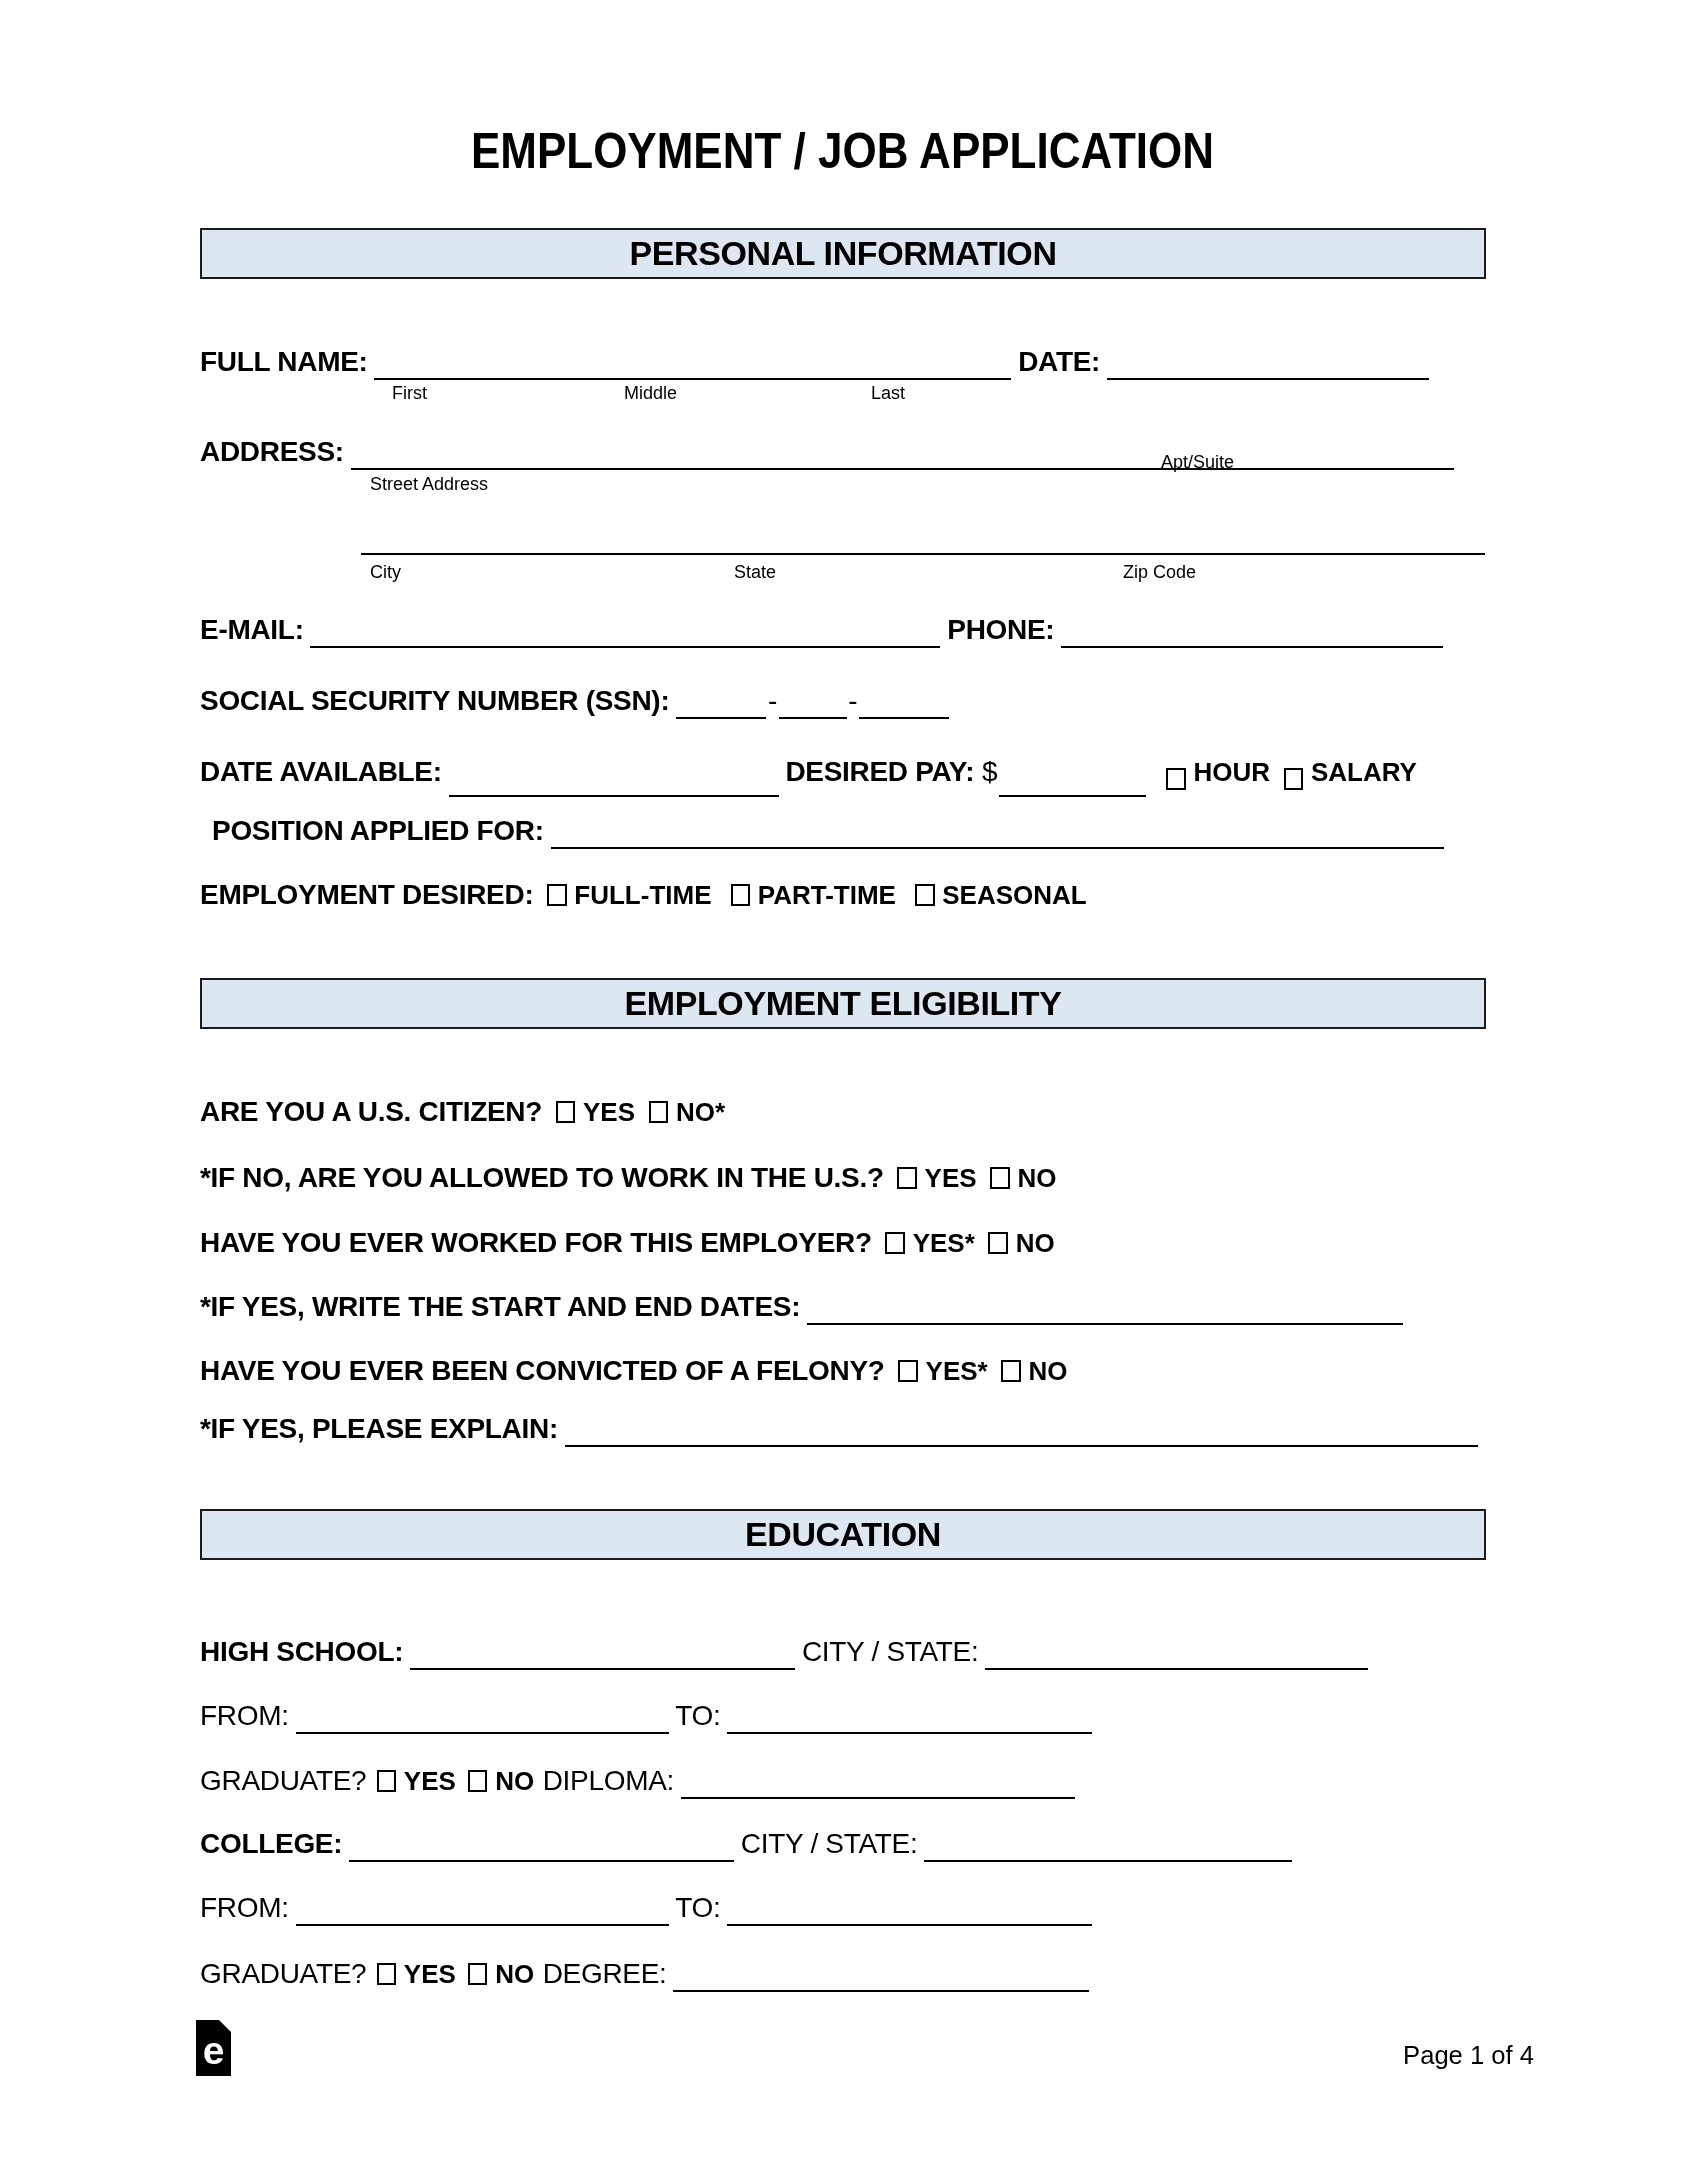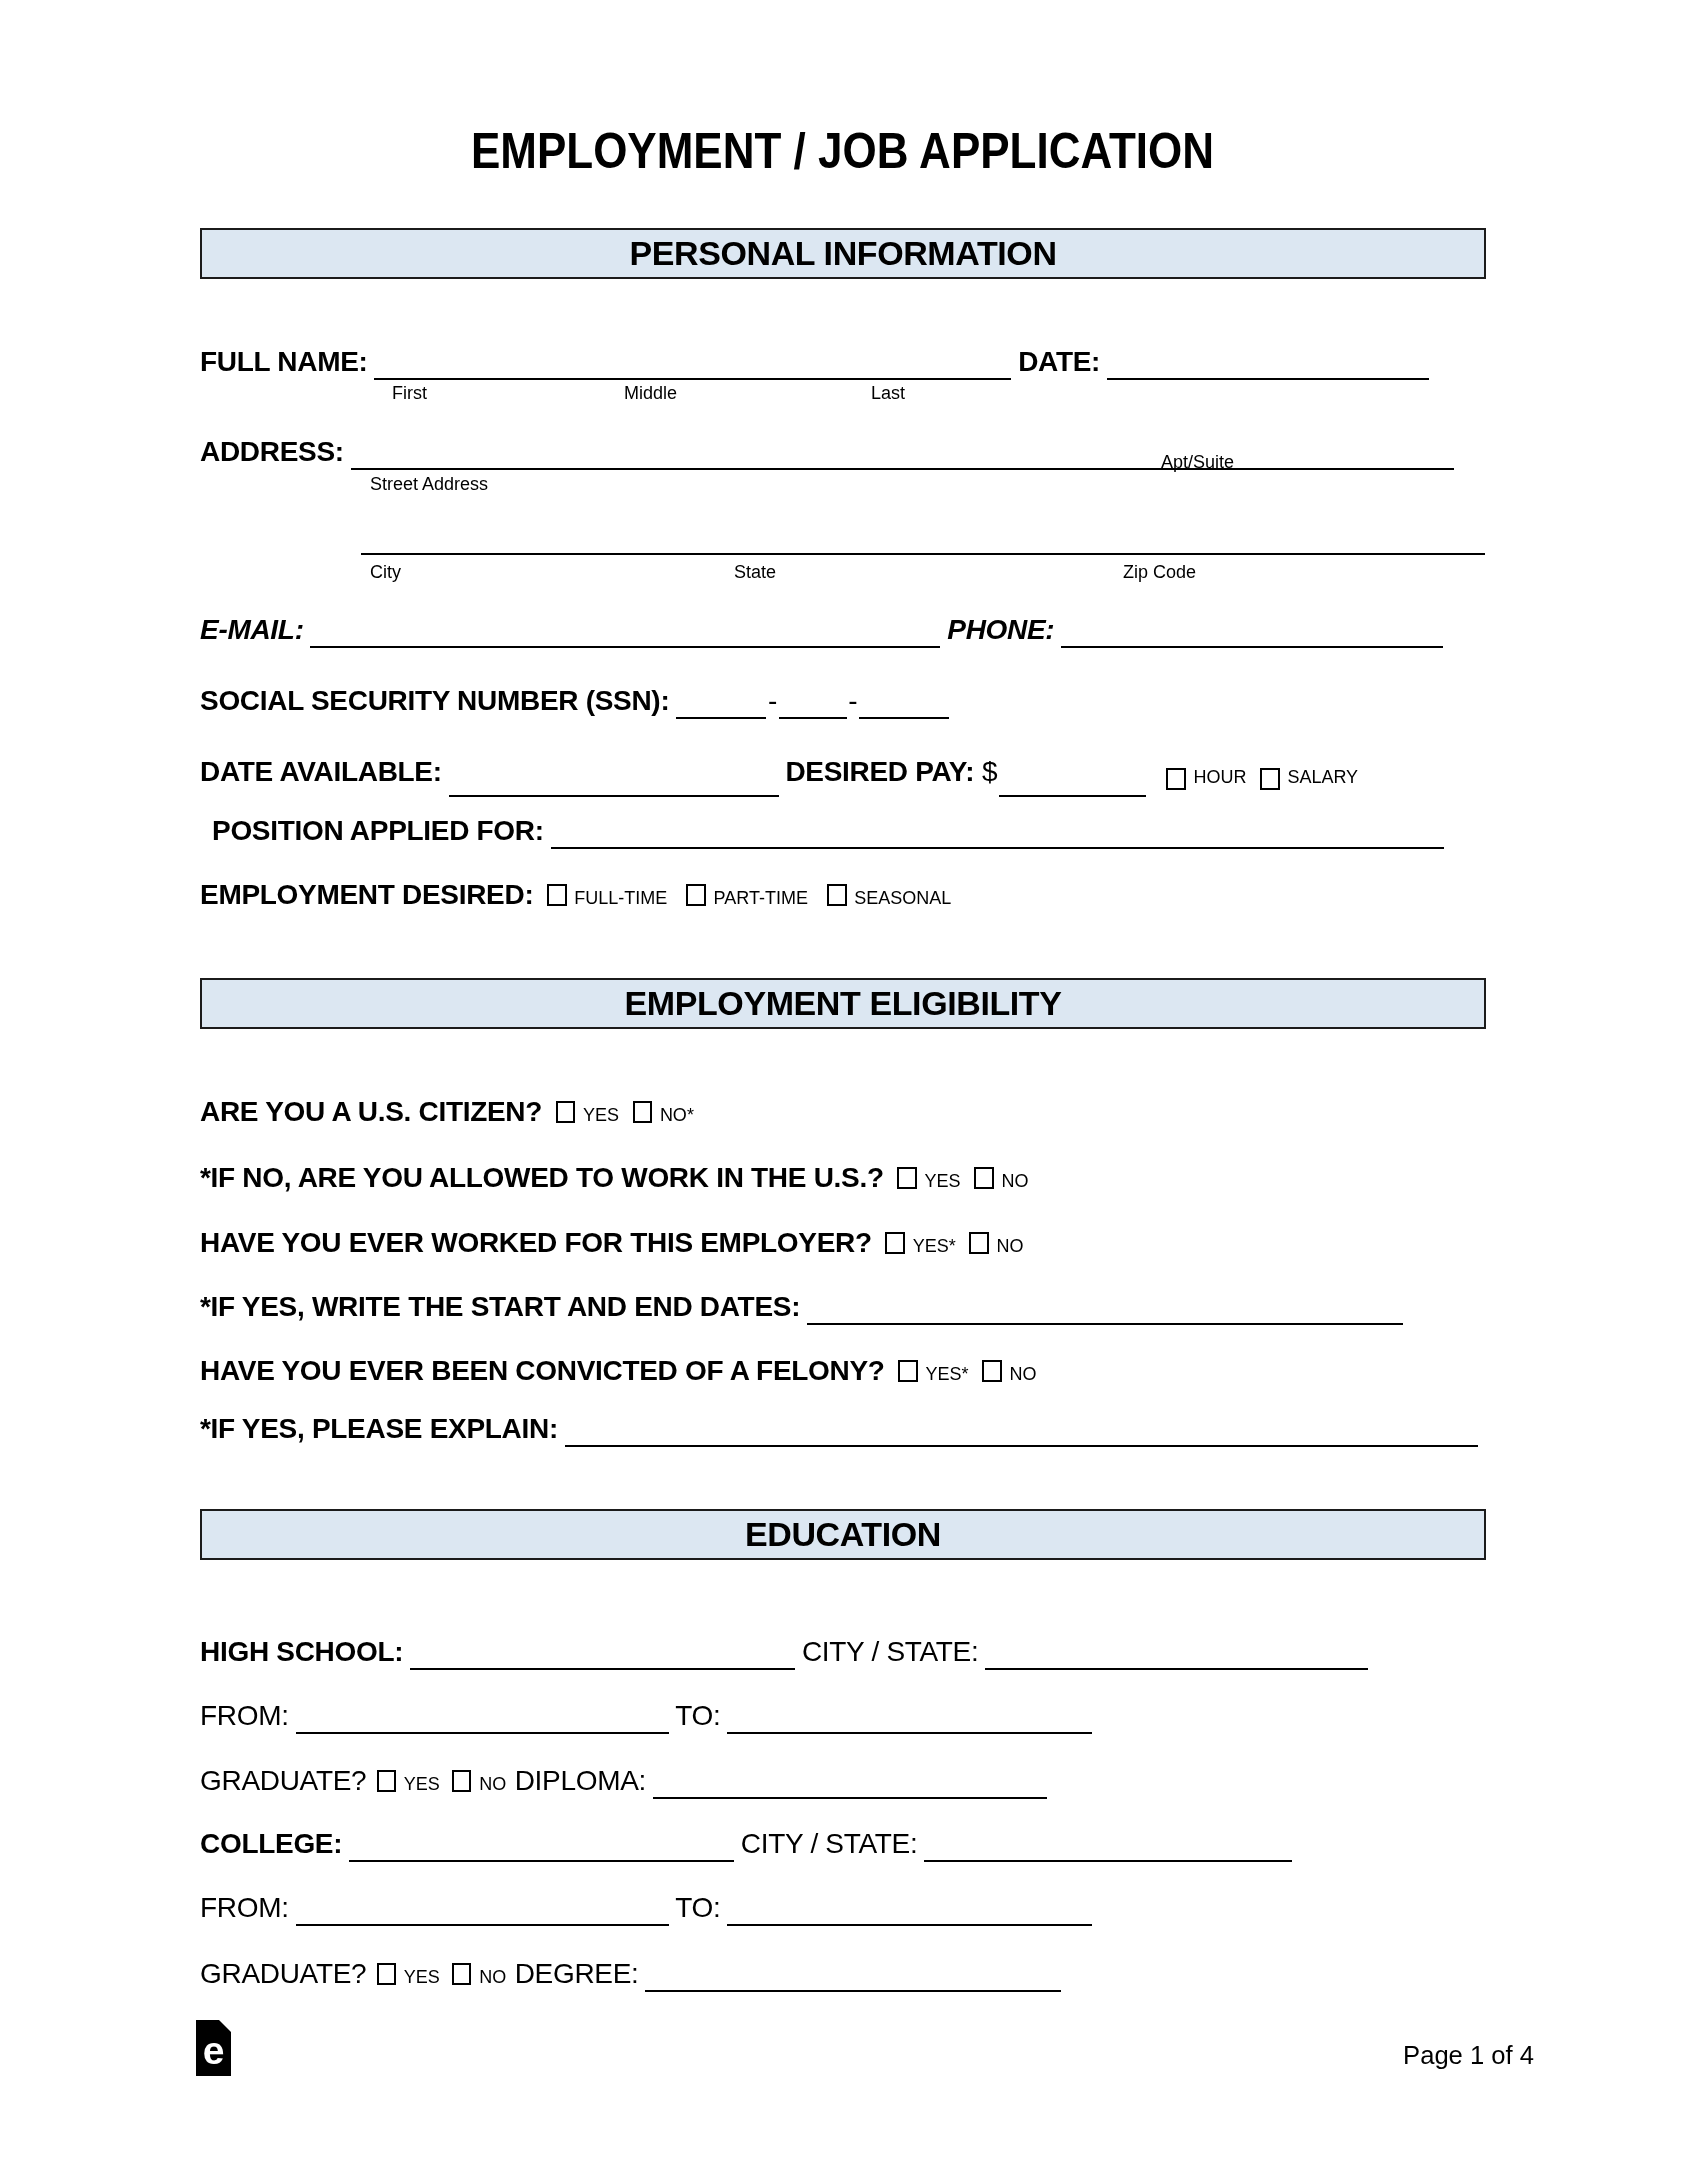--- a/index.html
+++ b/index.html
@@ -23,21 +23,21 @@
   .b { font-weight:bold; }
   .r { font-weight:normal; }
   .blank {
     display:inline-block; border-bottom:2.6px solid #000; height:3.4px;
     position:relative; top:8.5px; margin:0 6.8px;
   }
   .cb {
     display:inline-block; width:19.6px; height:22px; border:2.6px solid #000;
     box-sizing:border-box; margin:0 7.7px 0 13.6px; position:relative; top:1.7px;
   }
-  .opt { font-size:18px; font-weight:normal; letter-spacing:0; }
+  .opt { font-size:26px; font-weight:bold; letter-spacing:0; }
   .sub { position:absolute; font-size:18px; letter-spacing:0; }
   .line { position:absolute; border-bottom:2.6px solid #000; }
   .pagenum { position:absolute; left:1278px; top:2041px; width:256px; text-align:right; font-size:25.6px; }
   .logo { position:absolute; left:196px; top:2020px; width:35px; height:56px; background:#000; }
   .logo .fold {
     position:absolute; top:0; right:0; width:0; height:0;
     border-top:12.8px solid #fff; border-left:12.8px solid transparent;
   }
   .logo .foldline {
     position:absolute; top:0.9px; right:0.9px; width:0; height:0;
@@ -72,21 +72,21 @@
     <span class="blank" style="width:1103px;"></span>
   </div>
   <span class="sub" style="left:370px; top:474px;">Street Address</span>
   <span class="sub" style="left:1118px; top:452px;margin-left:43px;">Apt/Suite</span>
 
   <div class="line" style="left:361px; top:521px; width:1124px; height:32px;"></div>
   <span class="sub" style="left:370px; top:562px;">City</span>
   <span class="sub" style="left:734px; top:562px;">State</span>
   <span class="sub" style="left:1123px; top:562px;">Zip Code</span>
 
-  <div class="row" style="top:614px;font-style:italic;">
+  <div class="row" style="top:614px;">
     <span class="b">E-MAIL:</span>
     <span class="blank" style="width:630px;"></span>
     <span class="b">PHONE:</span>
     <span class="blank" style="width:382px;"></span>
   </div>
 
   <div class="row" style="top:685px;">
     <span class="b">SOCIAL SECURITY NUMBER (SSN):</span>
     <span class="blank" style="width:90px; margin-right:1.7px;"></span>
     <span class="r">-</span>

